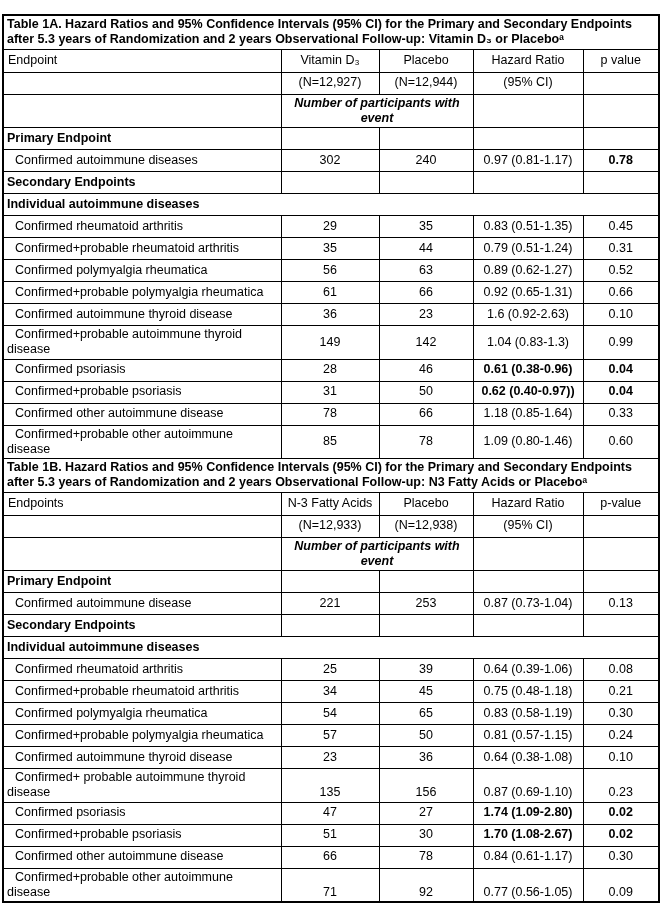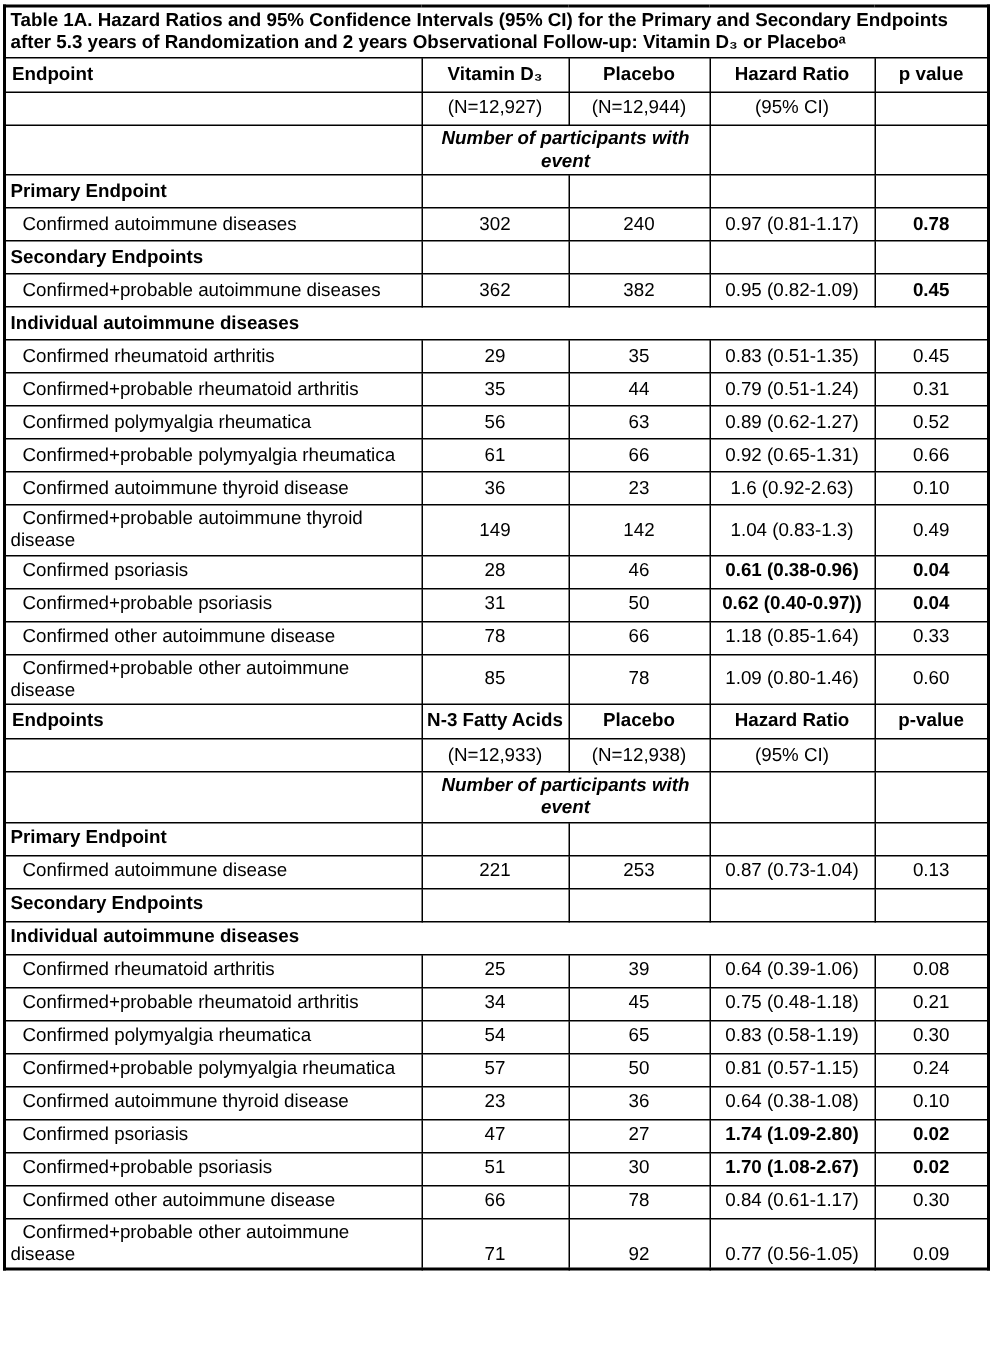--- a/index.html
+++ b/index.html
@@ -10,21 +10,21 @@
   }
   body {
     font-family: "Liberation Sans", "DejaVu Sans", sans-serif;
     color: #000000;
   }
   .page {
     width: 660px;
     height: 911px;
     background: #ffffff;
     box-sizing: border-box;
-    padding: 3px 2px;
+    padding: 14px 2px;
   }
   table.hr-table {
     border-collapse: collapse;
     table-layout: fixed;
     width: 656px;
     border: 2px solid #000000;
   }
   table.hr-table td {
     border: 1px solid #000000;
     font-size: 12.5px;
@@ -33,21 +33,21 @@
     vertical-align: middle;
     overflow: hidden;
   }
   td.title-cell {
     font-weight: bold;
     font-size: 13px;
     padding: 2px 4px;
     line-height: 1.3;
   }
   td.col-header {
-    font-weight: bold;
+    font-weight: normal;
     font-size: 13px;
     text-align: center;
     height: 20px;
   }
   td.col-header.first {
     text-align: left;
     padding-left: 4px;
   }
   td.sub-header {
     text-align: center;
@@ -132,27 +132,20 @@
           <td class="num bold">0.78</td>
         </tr>
         <tr>
           <td class="section-label">Secondary Endpoints</td>
           <td></td>
           <td></td>
           <td></td>
           <td></td>
         </tr>
         <tr>
-          <td class="endpoint-label">Confirmed+probable autoimmune diseases</td>
-          <td class="num">362</td>
-          <td class="num">382</td>
-          <td class="num">0.95 (0.82-1.09)</td>
-          <td class="num bold">0.45</td>
-        </tr>
-        <tr>
           <td class="section-label" colspan="5">Individual autoimmune diseases</td>
         </tr>
         <tr>
           <td class="endpoint-label">Confirmed rheumatoid arthritis</td>
           <td class="num">29</td>
           <td class="num">35</td>
           <td class="num">0.83 (0.51-1.35)</td>
           <td class="num">0.45</td>
         </tr>
         <tr>
@@ -181,21 +174,21 @@
           <td class="num">36</td>
           <td class="num">23</td>
           <td class="num">1.6 (0.92-2.63)</td>
           <td class="num">0.10</td>
         </tr>
         <tr>
           <td class="endpoint-label">Confirmed+probable autoimmune thyroid disease</td>
           <td class="num">149</td>
           <td class="num">142</td>
           <td class="num">1.04 (0.83-1.3)</td>
-          <td class="num">0.49</td>
+          <td class="num">0.99</td>
         </tr>
         <tr>
           <td class="endpoint-label">Confirmed psoriasis</td>
           <td class="num">28</td>
           <td class="num">46</td>
           <td class="num bold">0.61 (0.38-0.96)</td>
           <td class="num bold">0.04</td>
         </tr>
         <tr>
           <td class="endpoint-label">Confirmed+probable psoriasis</td>
@@ -212,20 +205,23 @@
           <td class="num">0.33</td>
         </tr>
         <tr>
           <td class="endpoint-label">Confirmed+probable other autoimmune disease</td>
           <td class="num">85</td>
           <td class="num">78</td>
           <td class="num">1.09 (0.80-1.46)</td>
           <td class="num">0.60</td>
         </tr>
         <tr>
+          <td class="title-cell" colspan="5">Table 1B. Hazard Ratios and 95% Confidence Intervals (95% CI) for the Primary and Secondary Endpoints after 5.3 years of Randomization and 2 years Observational Follow-up: N3 Fatty Acids or Placeboᵃ</td>
+        </tr>
+        <tr>
           <td class="col-header first">Endpoints</td>
           <td class="col-header">N-3 Fatty Acids</td>
           <td class="col-header">Placebo</td>
           <td class="col-header">Hazard Ratio</td>
           <td class="col-header">p-value</td>
         </tr>
         <tr>
           <td class="sub-header"></td>
           <td class="sub-header">(N=12,933)</td>
           <td class="sub-header">(N=12,938)</td>
@@ -289,20 +285,27 @@
           <td class="num">50</td>
           <td class="num">0.81 (0.57-1.15)</td>
           <td class="num">0.24</td>
         </tr>
         <tr>
           <td class="endpoint-label">Confirmed autoimmune thyroid disease</td>
           <td class="num">23</td>
           <td class="num">36</td>
           <td class="num">0.64 (0.38-1.08)</td>
           <td class="num">0.10</td>
+        </tr>
+        <tr class="valign-bottom">
+          <td class="endpoint-label">Confirmed+ probable autoimmune thyroid disease</td>
+          <td class="num">135</td>
+          <td class="num">156</td>
+          <td class="num">0.87 (0.69-1.10)</td>
+          <td class="num">0.23</td>
         </tr>
         <tr>
           <td class="endpoint-label">Confirmed psoriasis</td>
           <td class="num">47</td>
           <td class="num">27</td>
           <td class="num bold">1.74 (1.09-2.80)</td>
           <td class="num bold">0.02</td>
         </tr>
         <tr>
           <td class="endpoint-label">Confirmed+probable psoriasis</td>

